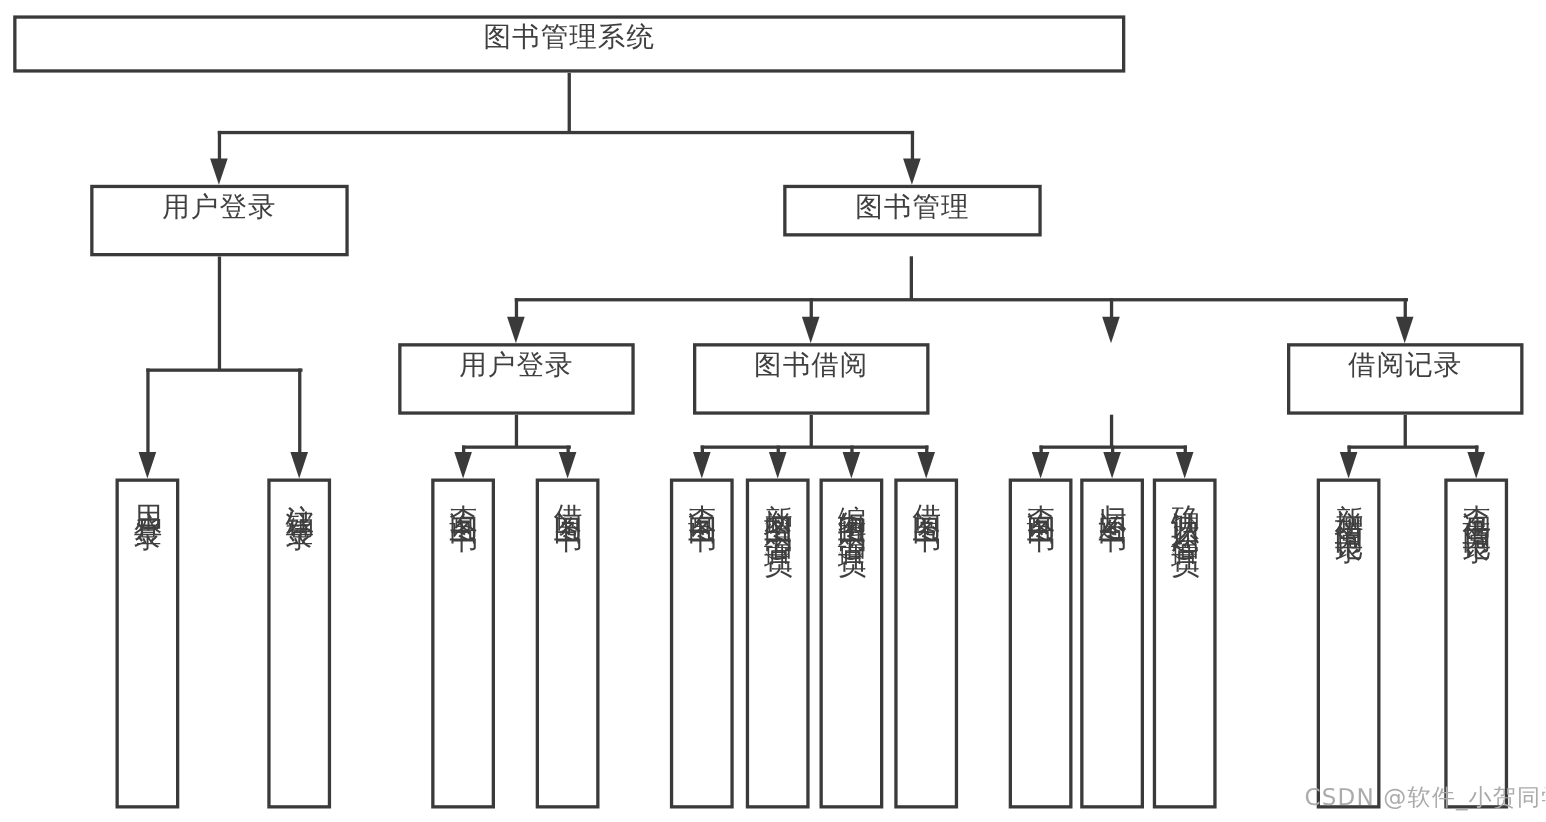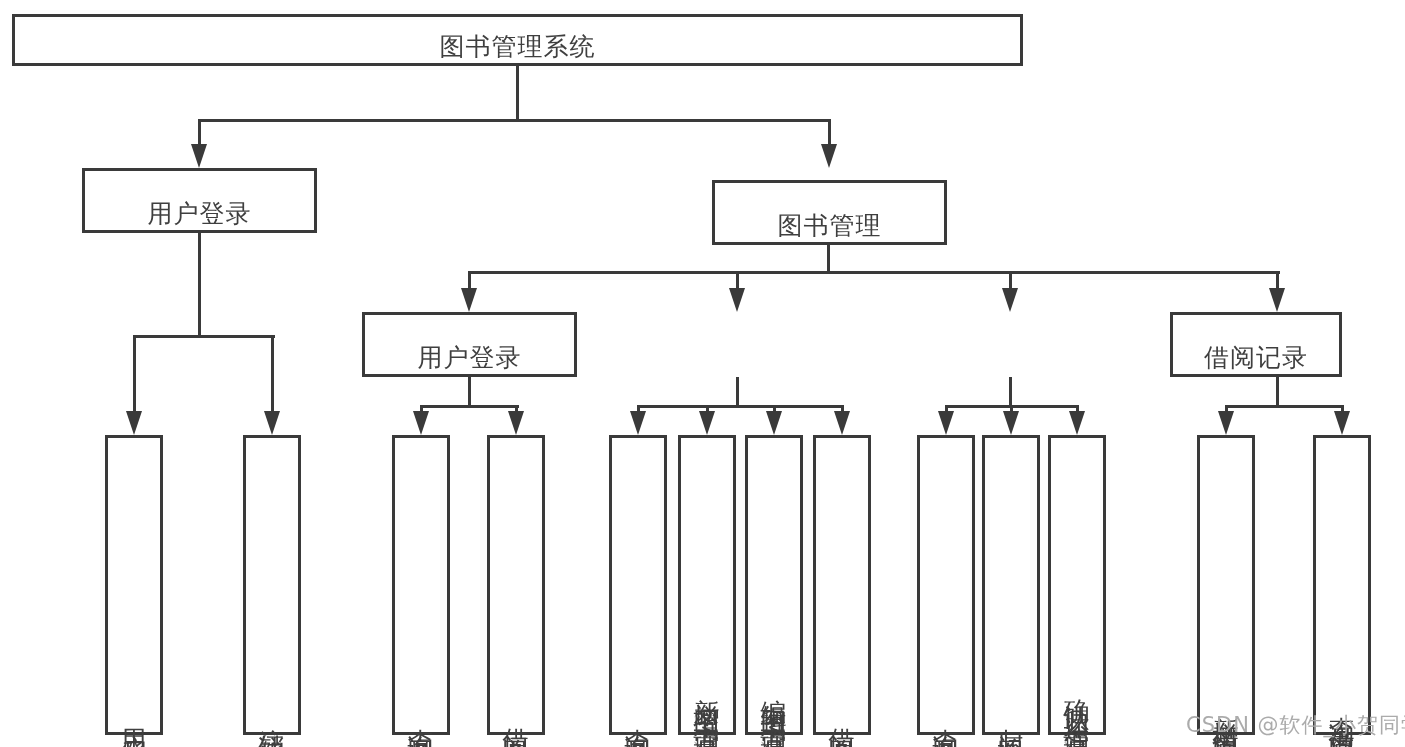--- a/index.html
+++ b/index.html
@@ -9,21 +9,21 @@
     --watermark:#ababab;
   }
   html,body{margin:0;padding:0;background:var(--background);}
   .stage{
     position:relative;width:1405px;height:747px;background:var(--background);
     overflow:hidden;font-family:"DejaVu Sans","Liberation Sans",sans-serif;
   }
   .box{
     position:absolute;box-sizing:border-box;background:#fff;
     border:3px solid var(--line);color:var(--text);
-    display:flex;align-items:flex-end;justify-content:center;
+    display:flex;align-items:flex-start;justify-content:center;
     font-size:25px;letter-spacing:1px;z-index:2;
   }
   .vlabel{
     writing-mode:vertical-rl;text-orientation:mixed;
     font-size:26px;letter-spacing:6px;line-height:1;
   }
   .vl,.hl{position:absolute;background:var(--line);z-index:1;}
   .arw{
     position:absolute;width:0;height:0;z-index:1;
     border-left:8px solid transparent;border-right:8px solid transparent;
@@ -46,21 +46,21 @@
   <div class="vl" style="left:516px;top:66px;width:3px;height:54px;"></div>
   <div class="hl" style="left:198px;top:119px;width:633px;height:3px;"></div>
   <div class="vl" style="left:198px;top:119px;width:3px;height:27px;"></div>
   <div class="arw" style="left:191px;top:144px;"></div>
   <div class="vl" style="left:828px;top:119px;width:3px;height:27px;"></div>
   <div class="arw" style="left:821px;top:144px;"></div>
 
   <div class="box" style="left:82px;top:168px;width:235px;height:65px;">
     <span>用户登录</span>
   </div>
-  <div class="box" style="left:712px;top:180px;width:235px;height:65px;">
+  <div class="box" style="left:712px;top:168px;width:235px;height:47px;">
     <span>图书管理</span>
   </div>
 
   <div class="vl" style="left:198px;top:233px;width:3px;height:103px;"></div>
   <div class="hl" style="left:133px;top:335px;width:142px;height:3px;"></div>
   <div class="vl" style="left:133px;top:335px;width:3px;height:78px;"></div>
   <div class="arw" style="left:126px;top:411px;"></div>
   <div class="vl" style="left:271px;top:335px;width:3px;height:78px;"></div>
   <div class="arw" style="left:264px;top:411px;"></div>
 
@@ -71,21 +71,24 @@
   <div class="vl" style="left:736px;top:271px;width:3px;height:19px;"></div>
   <div class="arw" style="left:729px;top:288px;"></div>
   <div class="vl" style="left:1009px;top:271px;width:3px;height:19px;"></div>
   <div class="arw" style="left:1002px;top:288px;"></div>
   <div class="vl" style="left:1276px;top:271px;width:3px;height:19px;"></div>
   <div class="arw" style="left:1269px;top:288px;"></div>
 
   <div class="box" style="left:362px;top:312px;width:215px;height:65px;">
     <span>用户登录</span>
   </div>
-  <div class="box" style="left:1170px;top:312px;width:172px;height:65px;">
+  <div class="box" style="left:630px;top:312px;width:215px;height:65px;">
+    <span>图书借阅</span>
+  </div>
+  <div class="box" style="left:1170px;top:312px;width:215px;height:65px;">
     <span>借阅记录</span>
   </div>
 
   <div class="vl" style="left:468px;top:377px;width:3px;height:30px;"></div>
   <div class="hl" style="left:420px;top:405px;width:99px;height:3px;"></div>
   <div class="vl" style="left:420px;top:405px;width:3px;height:8px;"></div>
   <div class="arw" style="left:413px;top:411px;"></div>
   <div class="vl" style="left:515px;top:405px;width:3px;height:8px;"></div>
   <div class="arw" style="left:508px;top:411px;"></div>
 

